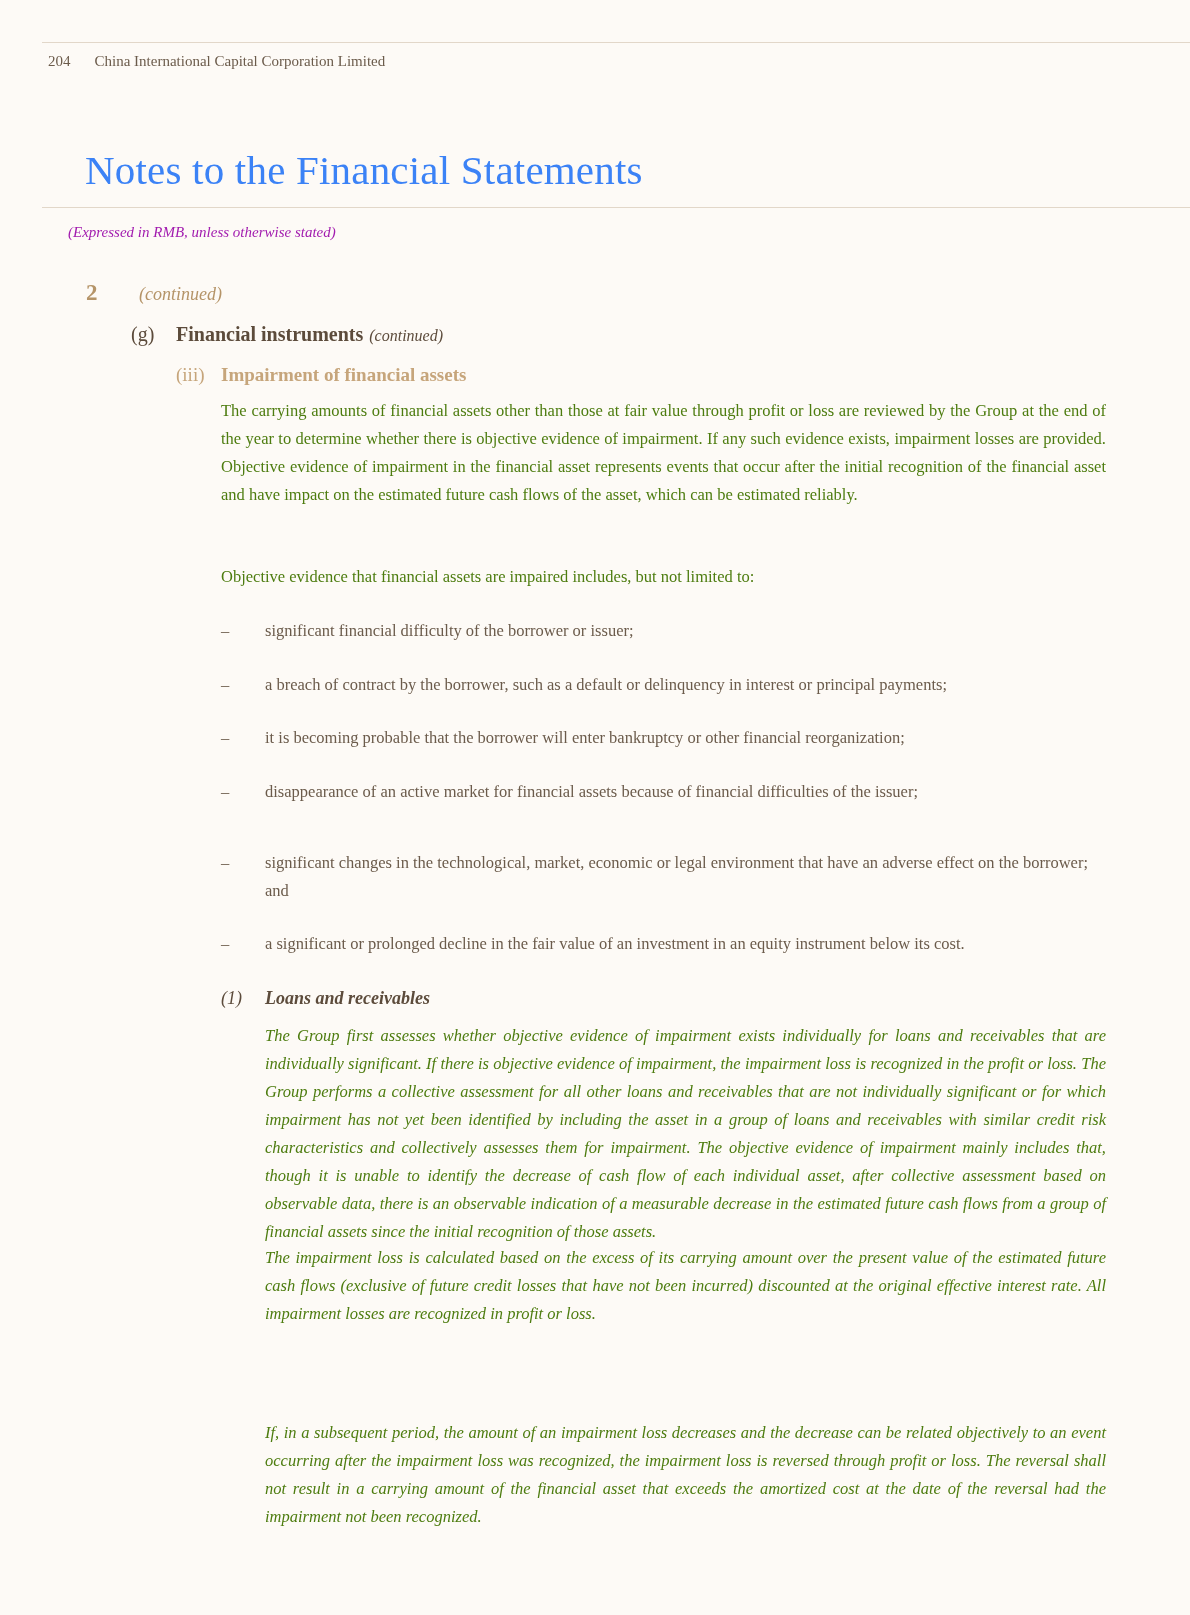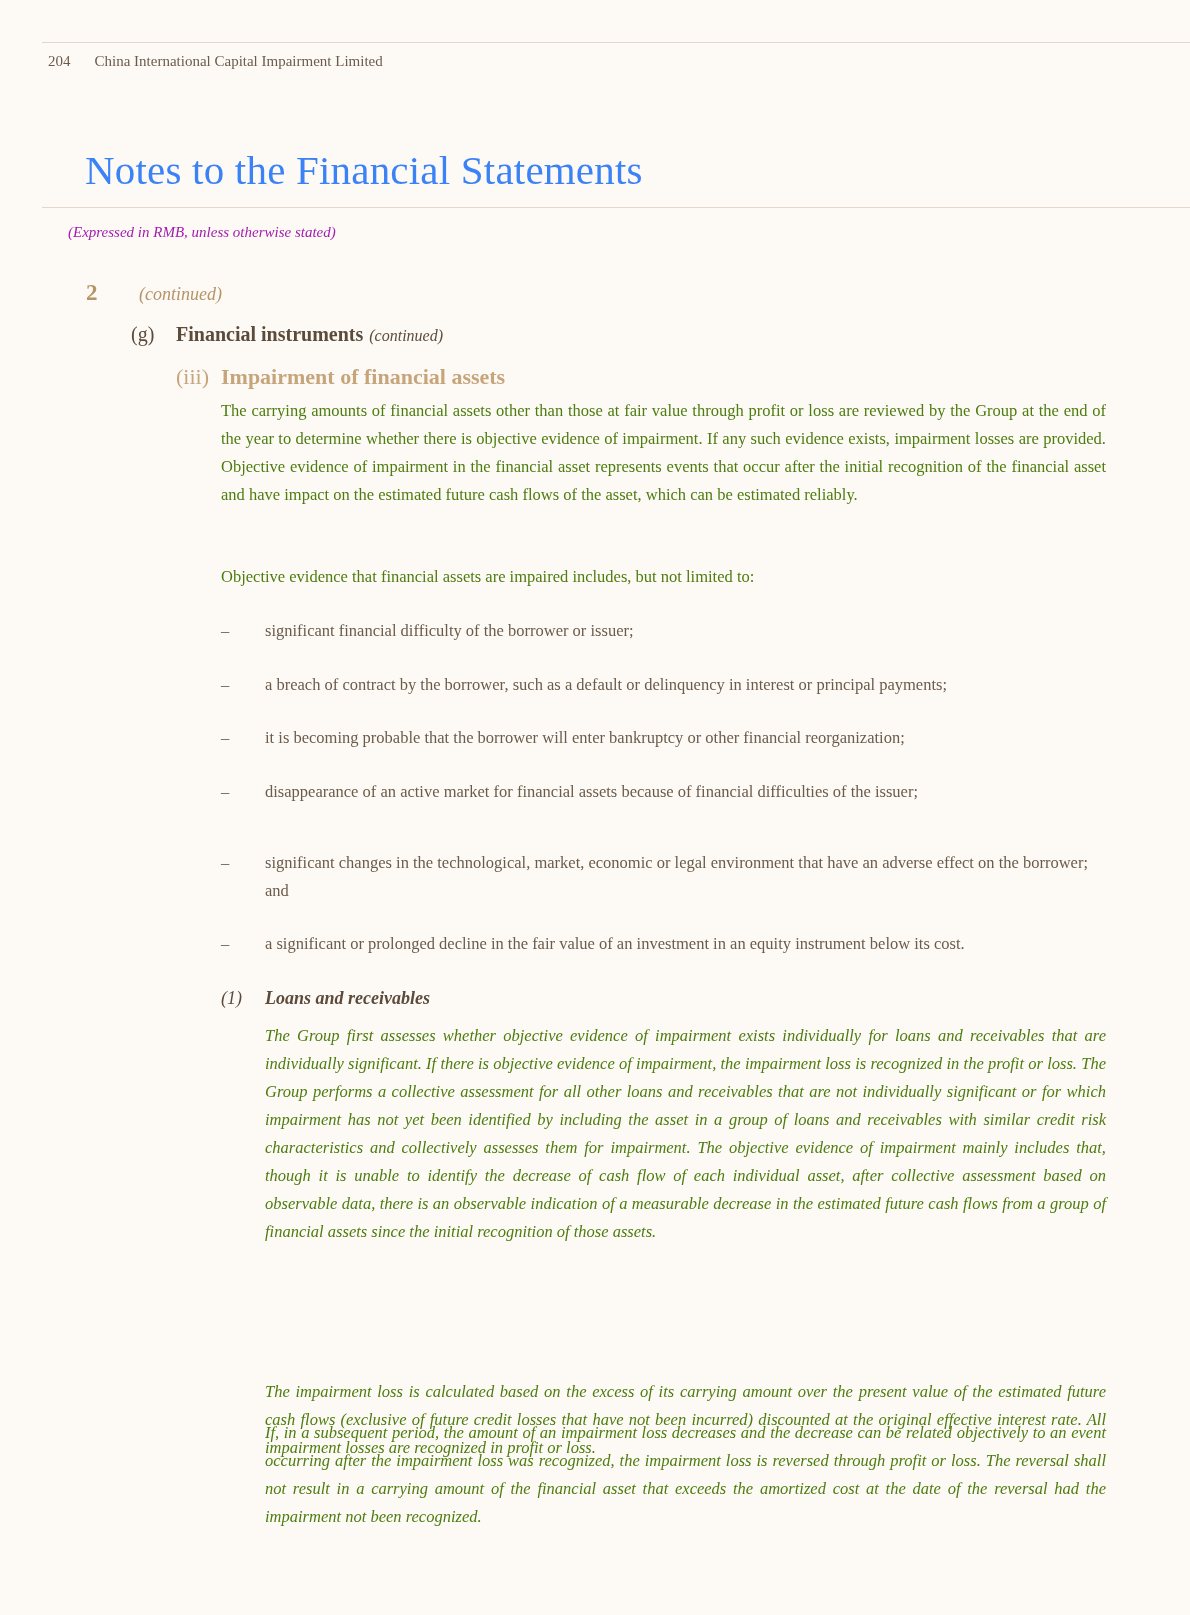--- a/index.html
+++ b/index.html
@@ -37,21 +37,21 @@
   .h-section .cont { font-style: italic; font-weight: normal; font-size: 18px; margin-left: 8px; }
   .h-sub {
     position: absolute; top: 323px; left: 131px;
     font-size: 20px; color: #5c4b3b; font-weight: bold; margin: 0;
     display: flex; align-items: baseline;
   }
   .h-sub .num { width: 45px; font-weight: normal; }
   .h-sub .cont { font-style: italic; font-weight: normal; font-size: 16px; margin-left: 6px; }
   .h-subsub {
     position: absolute; top: 364px; left: 176px;
-    font-size: 22px; color: #c6a57b; font-weight: bold; margin: 0;
+    font-size: 19px; color: #c6a57b; font-weight: bold; margin: 0;
     display: flex; align-items: baseline;
   }
   .h-subsub .num { width: 45px; font-weight: normal; }
   .para {
     position: absolute; left: 221px; width: 885px;
     font-size: 16.5px; line-height: 28px; text-align: justify; margin: 0;
     color: #4d7c0f;
   }
   .para.indent { left: 265px; width: 841px; font-style: italic; }
   .bullet {
@@ -66,21 +66,21 @@
     display: flex; align-items: baseline; margin: 0;
   }
   .h-item .num { width: 44px; font-weight: normal; }
 </style>
 </head>
 <body>
 
 <div class="rule top"></div>
 <div class="running-header">
   <span>204</span>
-  <span>China International Capital Impairment Limited</span>
+  <span>China International Capital Corporation Limited</span>
 </div>
 
 <h1 class="page-title">Notes to the Financial Statements</h1>
 <div class="rule title-rule"></div>
 <div class="subtitle">(Expressed in RMB, unless otherwise stated)</div>
 
 <h2 class="h-section">
   <span class="num">2</span>
   <span class="cont">(continued)</span>
 </h2>
@@ -123,14 +123,14 @@
   <span class="dash">–</span>
   <span class="btext">a significant or prolonged decline in the fair value of an investment in an equity instrument below its cost.</span>
 </div>
 
 <h5 class="h-item">
   <span class="num">(1)</span>
   <span>Loans and receivables</span>
 </h5>
 
 <p class="para indent" style="top:1022px">The Group first assesses whether objective evidence of impairment exists individually for loans and receivables that are individually significant. If there is objective evidence of impairment, the impairment loss is recognized in the profit or loss. The Group performs a collective assessment for all other loans and receivables that are not individually significant or for which impairment has not yet been identified by including the asset in a group of loans and receivables with similar credit risk characteristics and collectively assesses them for impairment. The objective evidence of impairment mainly includes that, though it is unable to identify the decrease of cash flow of each individual asset, after collective assessment based on observable data, there is an observable indication of a measurable decrease in the estimated future cash flows from a group of financial assets since the initial recognition of those assets.</p>
-<p class="para indent" style="top:1378px">The impairment loss is calculated based on the excess of its carrying amount over the present value of the estimated future cash flows (exclusive of future credit losses that have not been incurred) discounted at the original effective interest rate. All impairment losses are recognized in profit or loss.</p>
+<p class="para indent" style="top:1244px">The impairment loss is calculated based on the excess of its carrying amount over the present value of the estimated future cash flows (exclusive of future credit losses that have not been incurred) discounted at the original effective interest rate. All impairment losses are recognized in profit or loss.</p>
 <p class="para indent" style="top:1419px">If, in a subsequent period, the amount of an impairment loss decreases and the decrease can be related objectively to an event occurring after the impairment loss was recognized, the impairment loss is reversed through profit or loss. The reversal shall not result in a carrying amount of the financial asset that exceeds the amortized cost at the date of the reversal had the impairment not been recognized.</p>
 
 </body></html>

